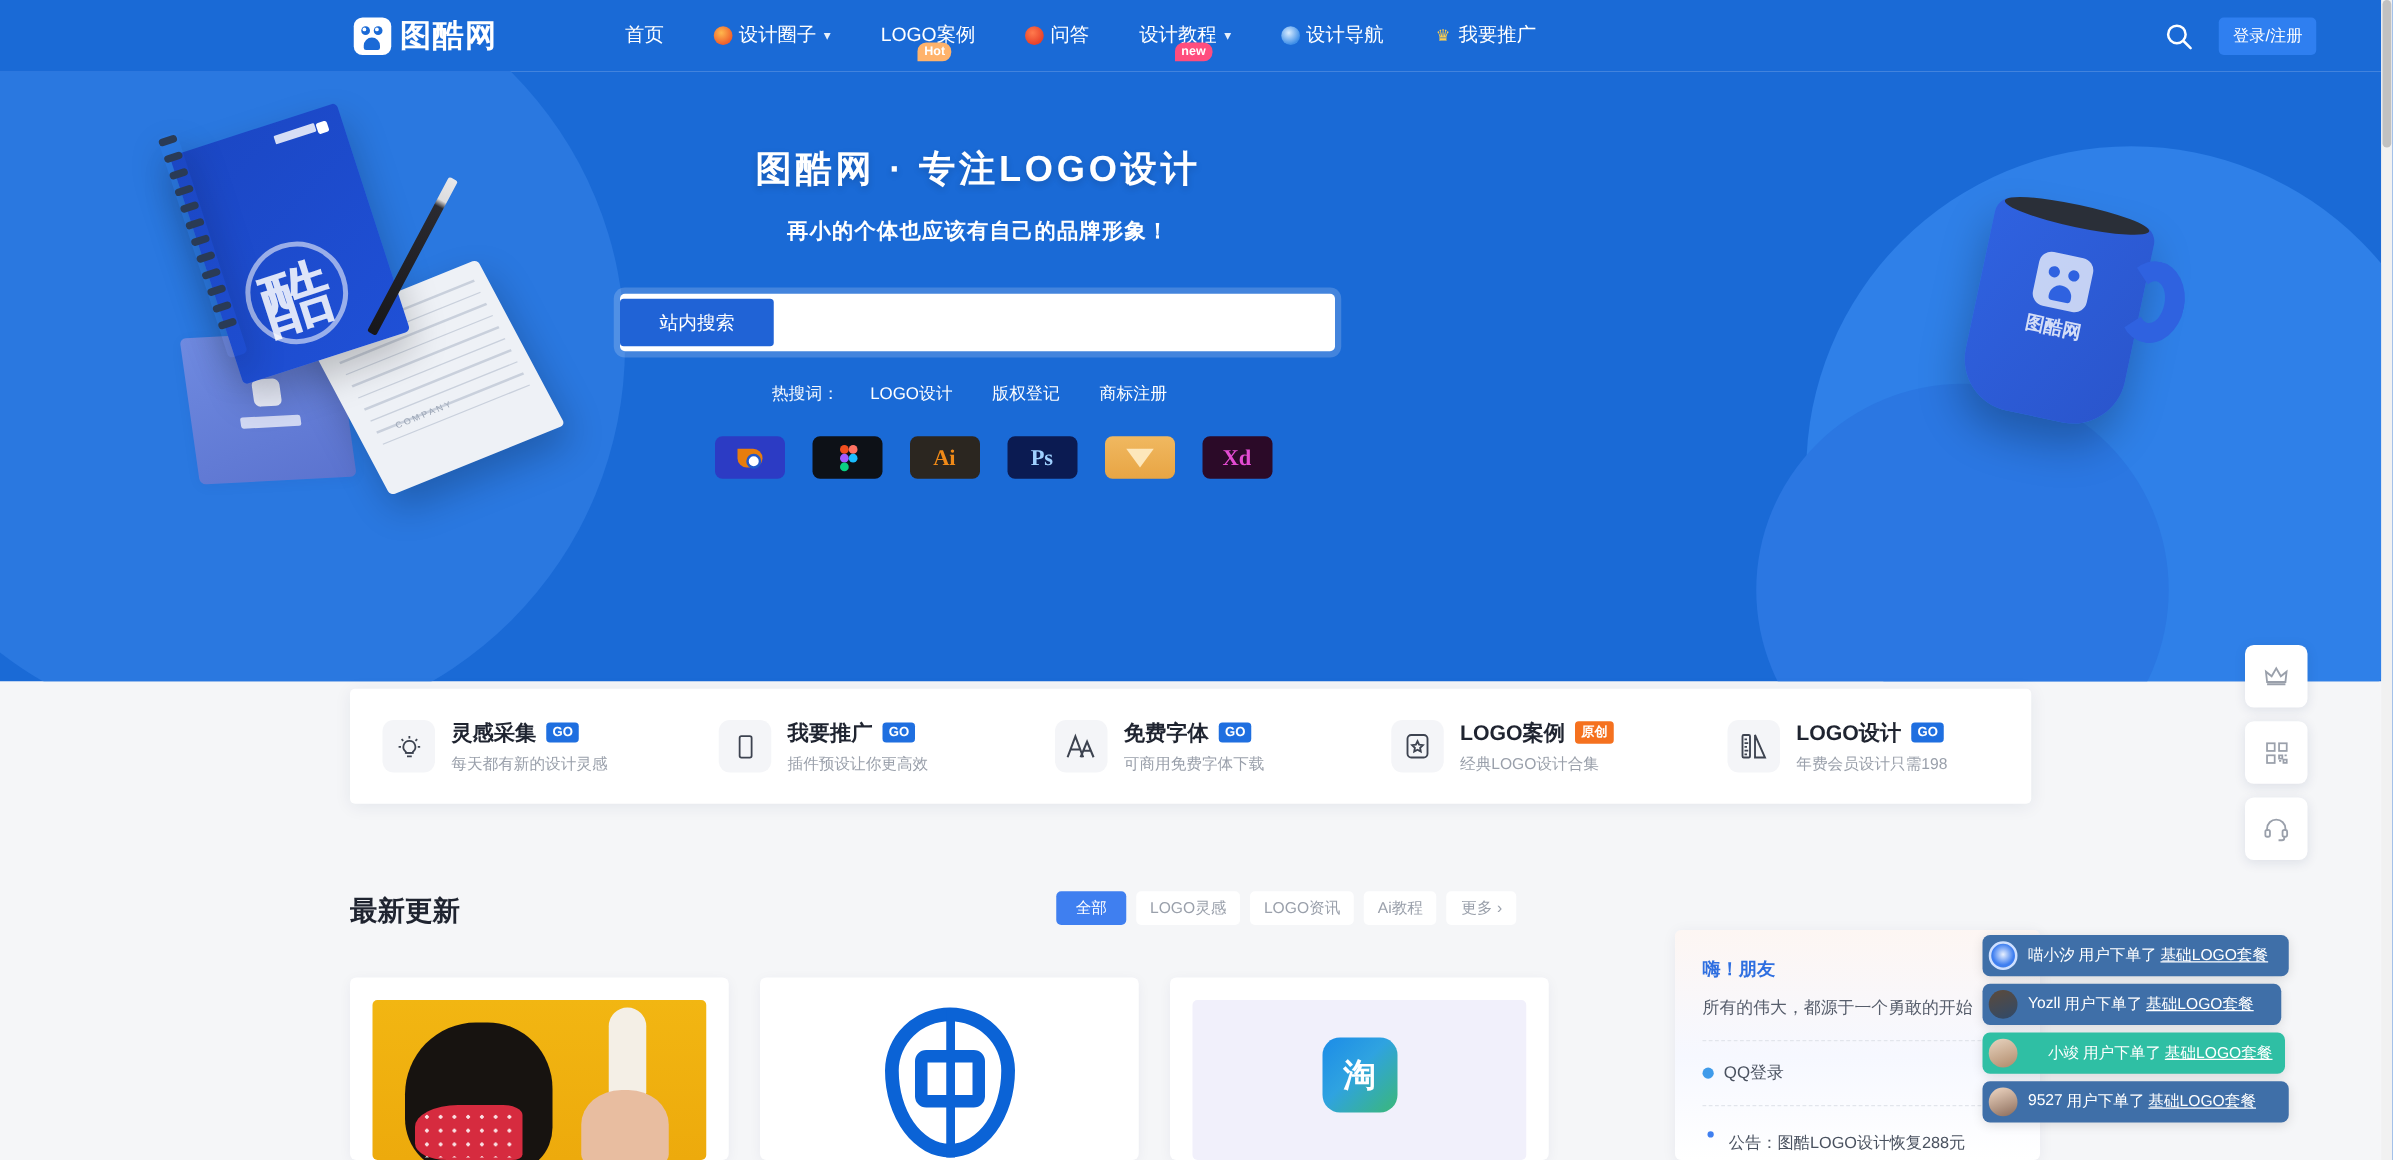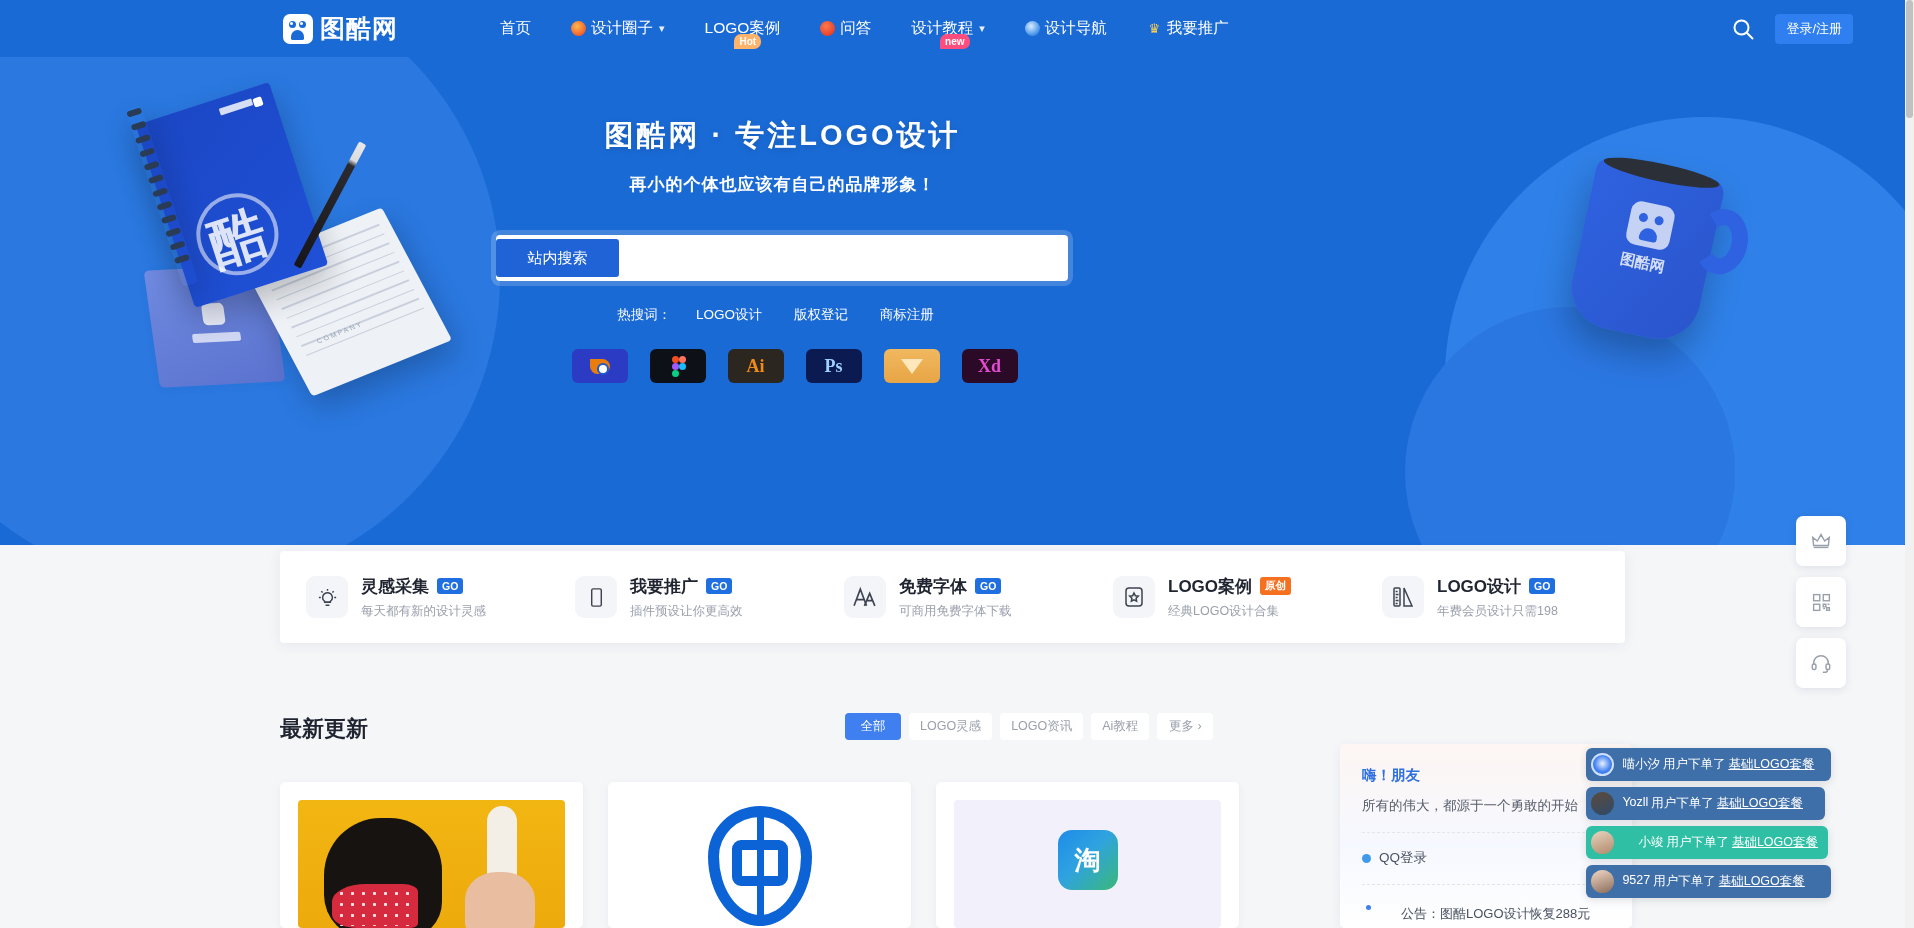--- a/index.html
+++ b/index.html
@@ -241,21 +241,21 @@
   .side-panel {
     position:absolute; left:1340px; top:744px; width:292px; height:184px;
     background:linear-gradient(180deg,#fdf6f3 0%,#f6f8ff 55%,#ffffff 100%);
     border-radius:5px; box-shadow:0 2px 12px rgba(20,40,90,.06); padding:22px 22px 0 22px; z-index:25;
   }
   .sp-hi { color:#2f6fe0; font-size:14.5px; font-weight:bold; }
   .sp-quote { color:#565d6b; font-size:13.5px; margin-top:12px; }
   .sp-div { height:1px; border-top:1px dashed #e2e5ec; margin:17px 0 0; }
   .sp-qq { display:flex; align-items:center; gap:8px; margin-top:16px; font-size:13.5px; color:#4a5260; cursor:pointer; }
   .qq-dot { width:9px; height:9px; border-radius:50%; background:#3f9bea; flex:none; }
-  .sp-ann { display:flex; align-items:flex-start; gap:30px; font-size:13px; color:#4a5260; margin-top:20px; cursor:pointer; }
+  .sp-ann { display:flex; align-items:flex-start; gap:12px; font-size:13px; color:#4a5260; margin-top:20px; cursor:pointer; }
   .ann-dot { width:5px; height:5px; border-radius:50%; background:#3f7ff0; flex:none; margin-left:4px; }
 
   
   .floats { position:absolute; right:68px; top:516px; display:flex; flex-direction:column; gap:11px; z-index:40; }
   .fbtn {
     width:50px; height:50px; background:#fff; border-radius:7px;
     display:flex; align-items:center; justify-content:center;
     box-shadow:0 2px 9px rgba(20,40,90,.1); color:#9aa0ab; cursor:pointer;
   }
 

